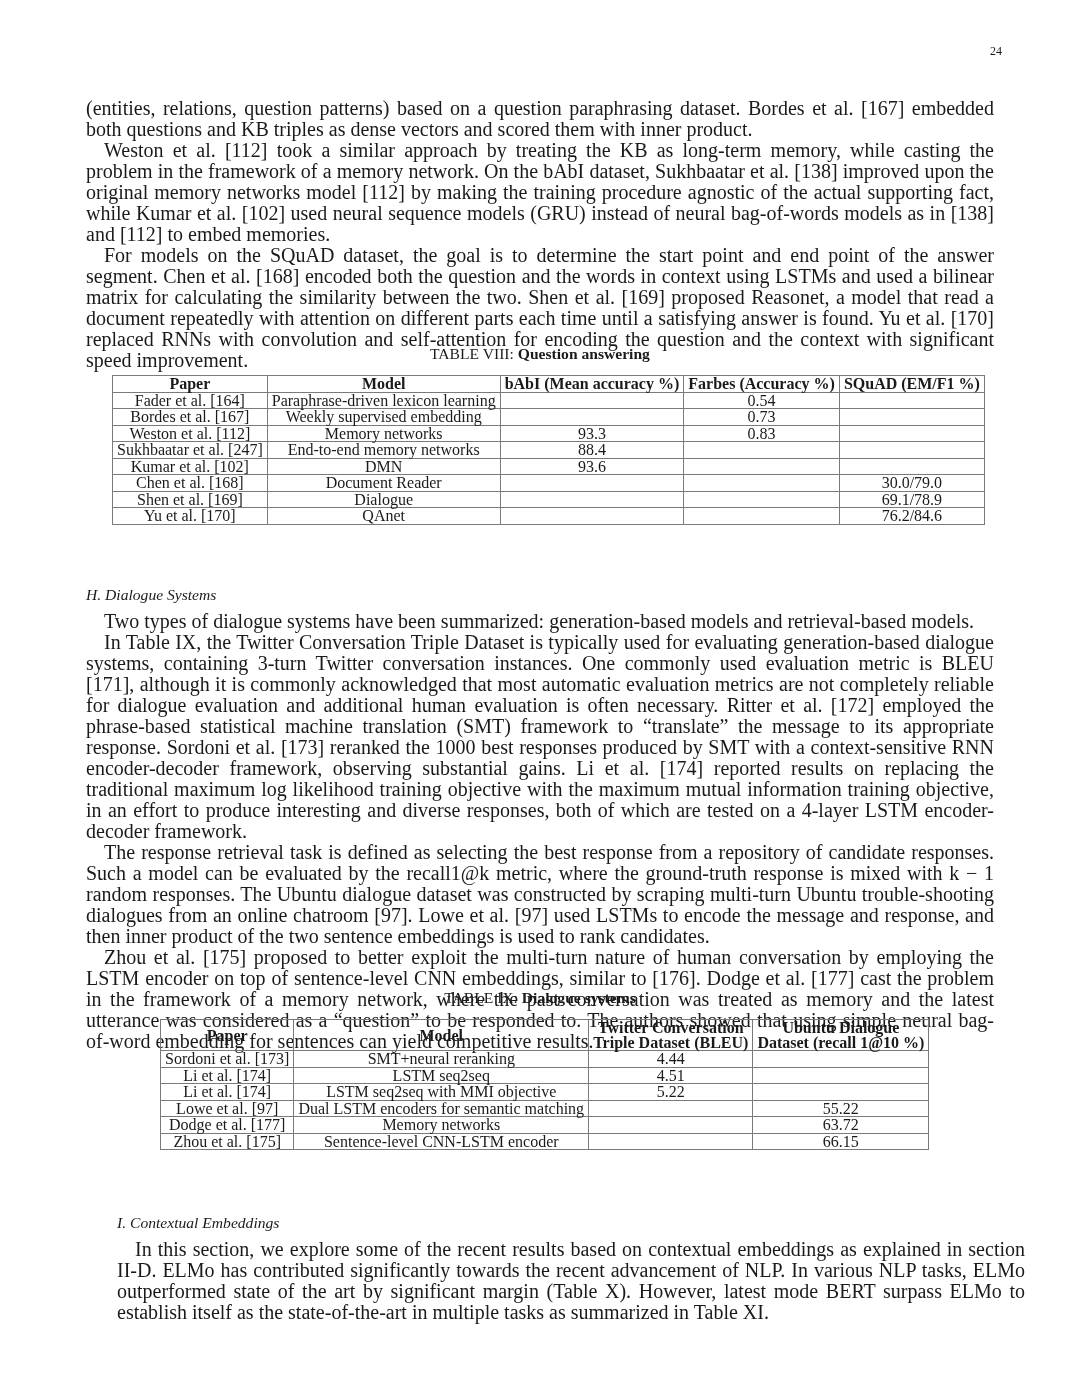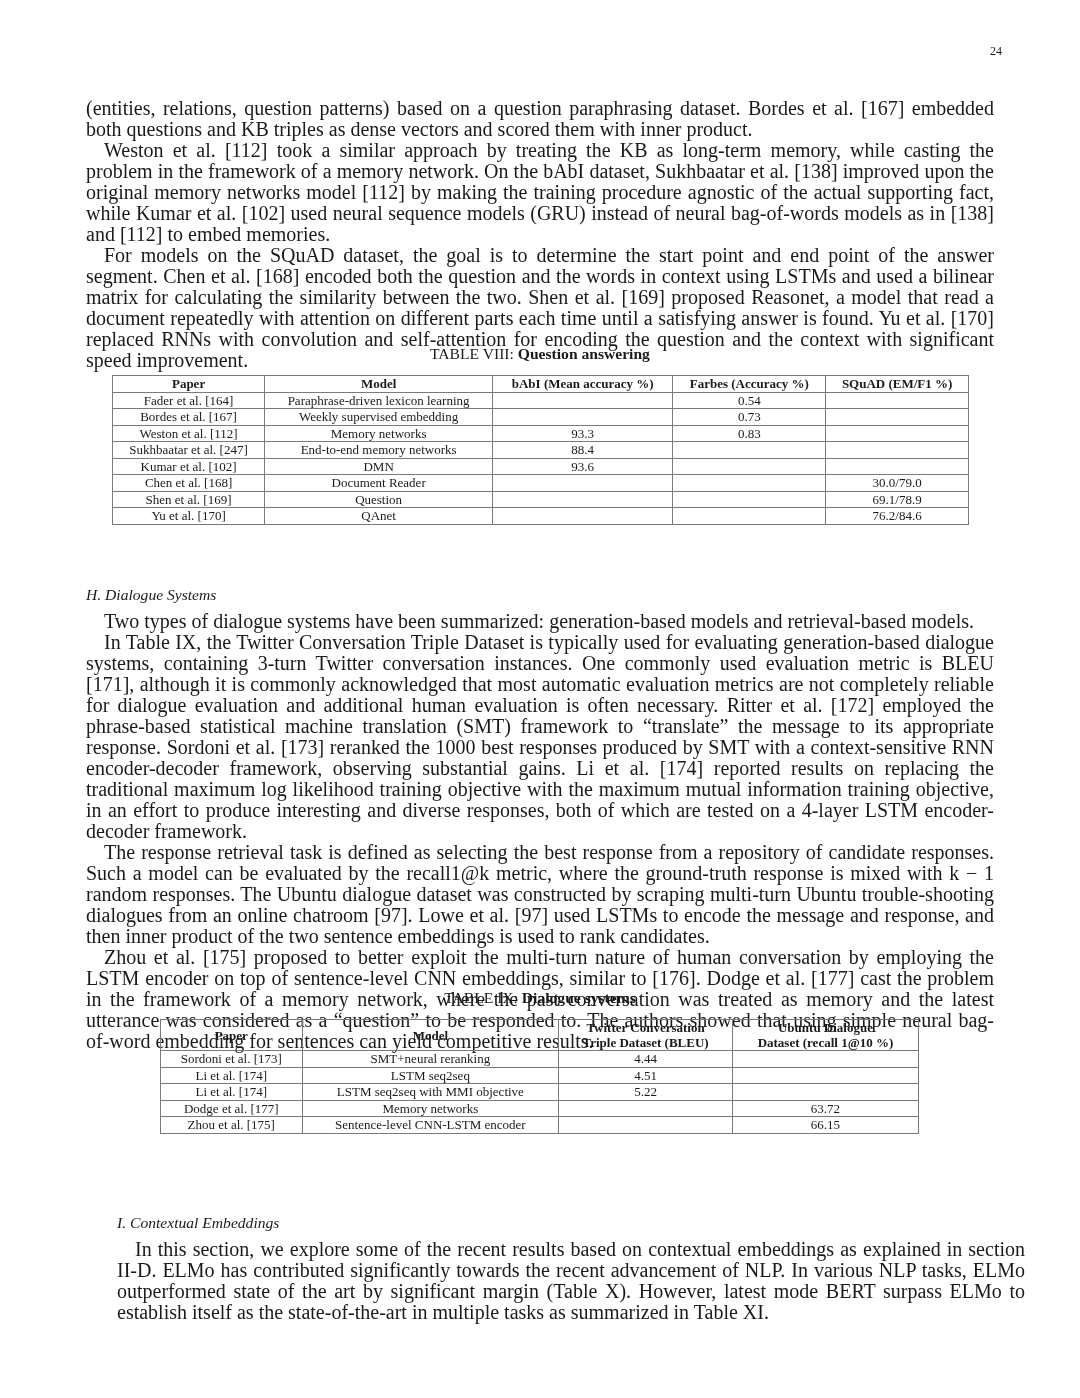--- a/index.html
+++ b/index.html
@@ -20,21 +20,21 @@
   .para.noindent { text-indent: 0; }
   .section-heading {
     font-style: italic; font-size: 15.6px; line-height: 21px; margin: 0;
   }
   .caption {
     text-align: center; font-size: 15.6px; line-height: 20px; margin: 0;
   }
   .caption b { font-weight: bold; }
   table.data {
     border-collapse: collapse; position: absolute;
-    font-size: 13px; line-height: 15px; padding-left: 39px;
+    font-size: 16px; line-height: 15px; padding-left: 39px;
   }
   table.data th, table.data td {
     border: 1px solid #7a7a7a; text-align: center; padding: 0 4px;
     white-space: nowrap; height: 15.5px;
   }
   table.data th { font-weight: bold; }
   #t8 { left: 112px; top: 375px; width: 857px; }
   #t9 { left: 160px; top: 1019px; width: 759px; }
   #t9 th { height: 16px; line-height: 15px; }
 </style>
@@ -101,21 +101,21 @@
       </tr>
       <tr>
         <td>Chen et al. [168]</td>
         <td>Document Reader</td>
         <td></td>
         <td></td>
         <td>30.0/79.0</td>
       </tr>
       <tr>
         <td>Shen et al. [169]</td>
-        <td>Question</td>
+        <td>Dialogue</td>
         <td></td>
         <td></td>
         <td>69.1/78.9</td>
       </tr>
       <tr>
         <td>Yu et al. [170]</td>
         <td>QAnet</td>
         <td></td>
         <td></td>
         <td>76.2/84.6</td>
@@ -163,20 +163,26 @@
         <td>4.51</td>
         <td></td>
       </tr>
       <tr>
         <td>Li et al. [174]</td>
         <td>LSTM seq2seq with MMI objective</td>
         <td>5.22</td>
         <td></td>
       </tr>
       <tr>
+        <td>Lowe et al. [97]</td>
+        <td>Dual LSTM encoders for semantic matching</td>
+        <td></td>
+        <td>55.22</td>
+      </tr>
+      <tr>
         <td>Dodge et al. [177]</td>
         <td>Memory networks</td>
         <td></td>
         <td>63.72</td>
       </tr>
       <tr>
         <td>Zhou et al. [175]</td>
         <td>Sentence-level CNN-LSTM encoder</td>
         <td></td>
         <td>66.15</td>

